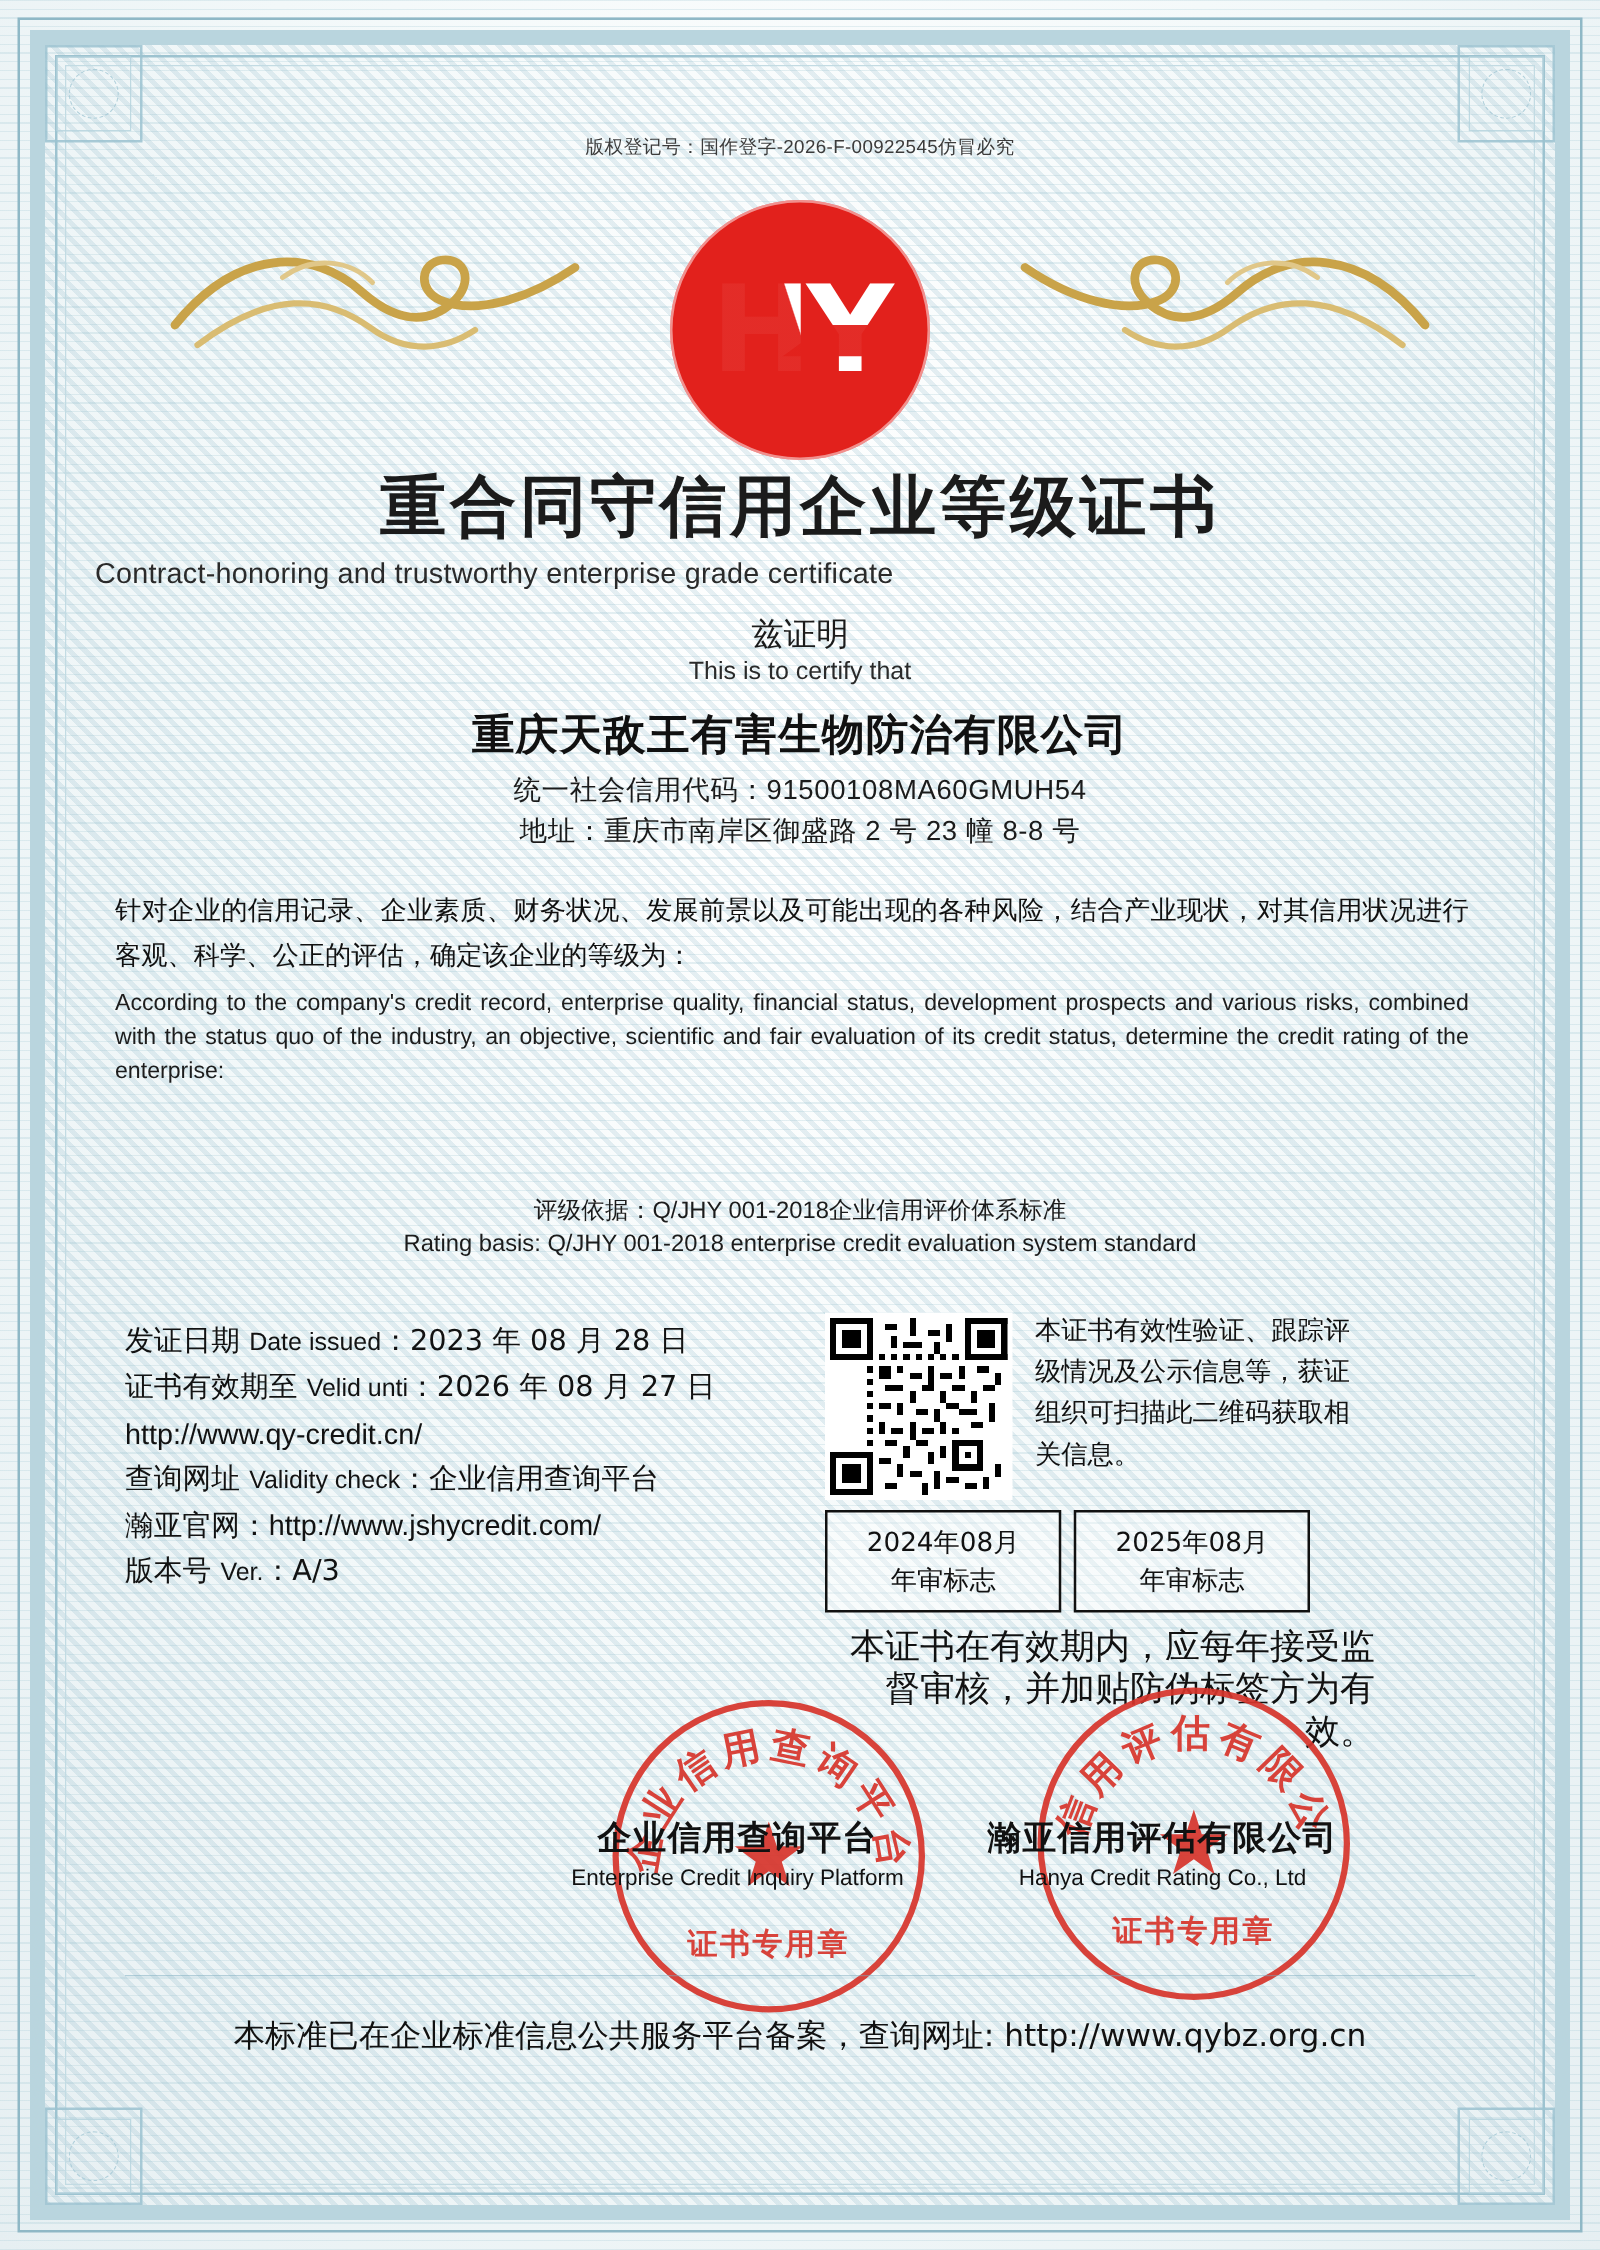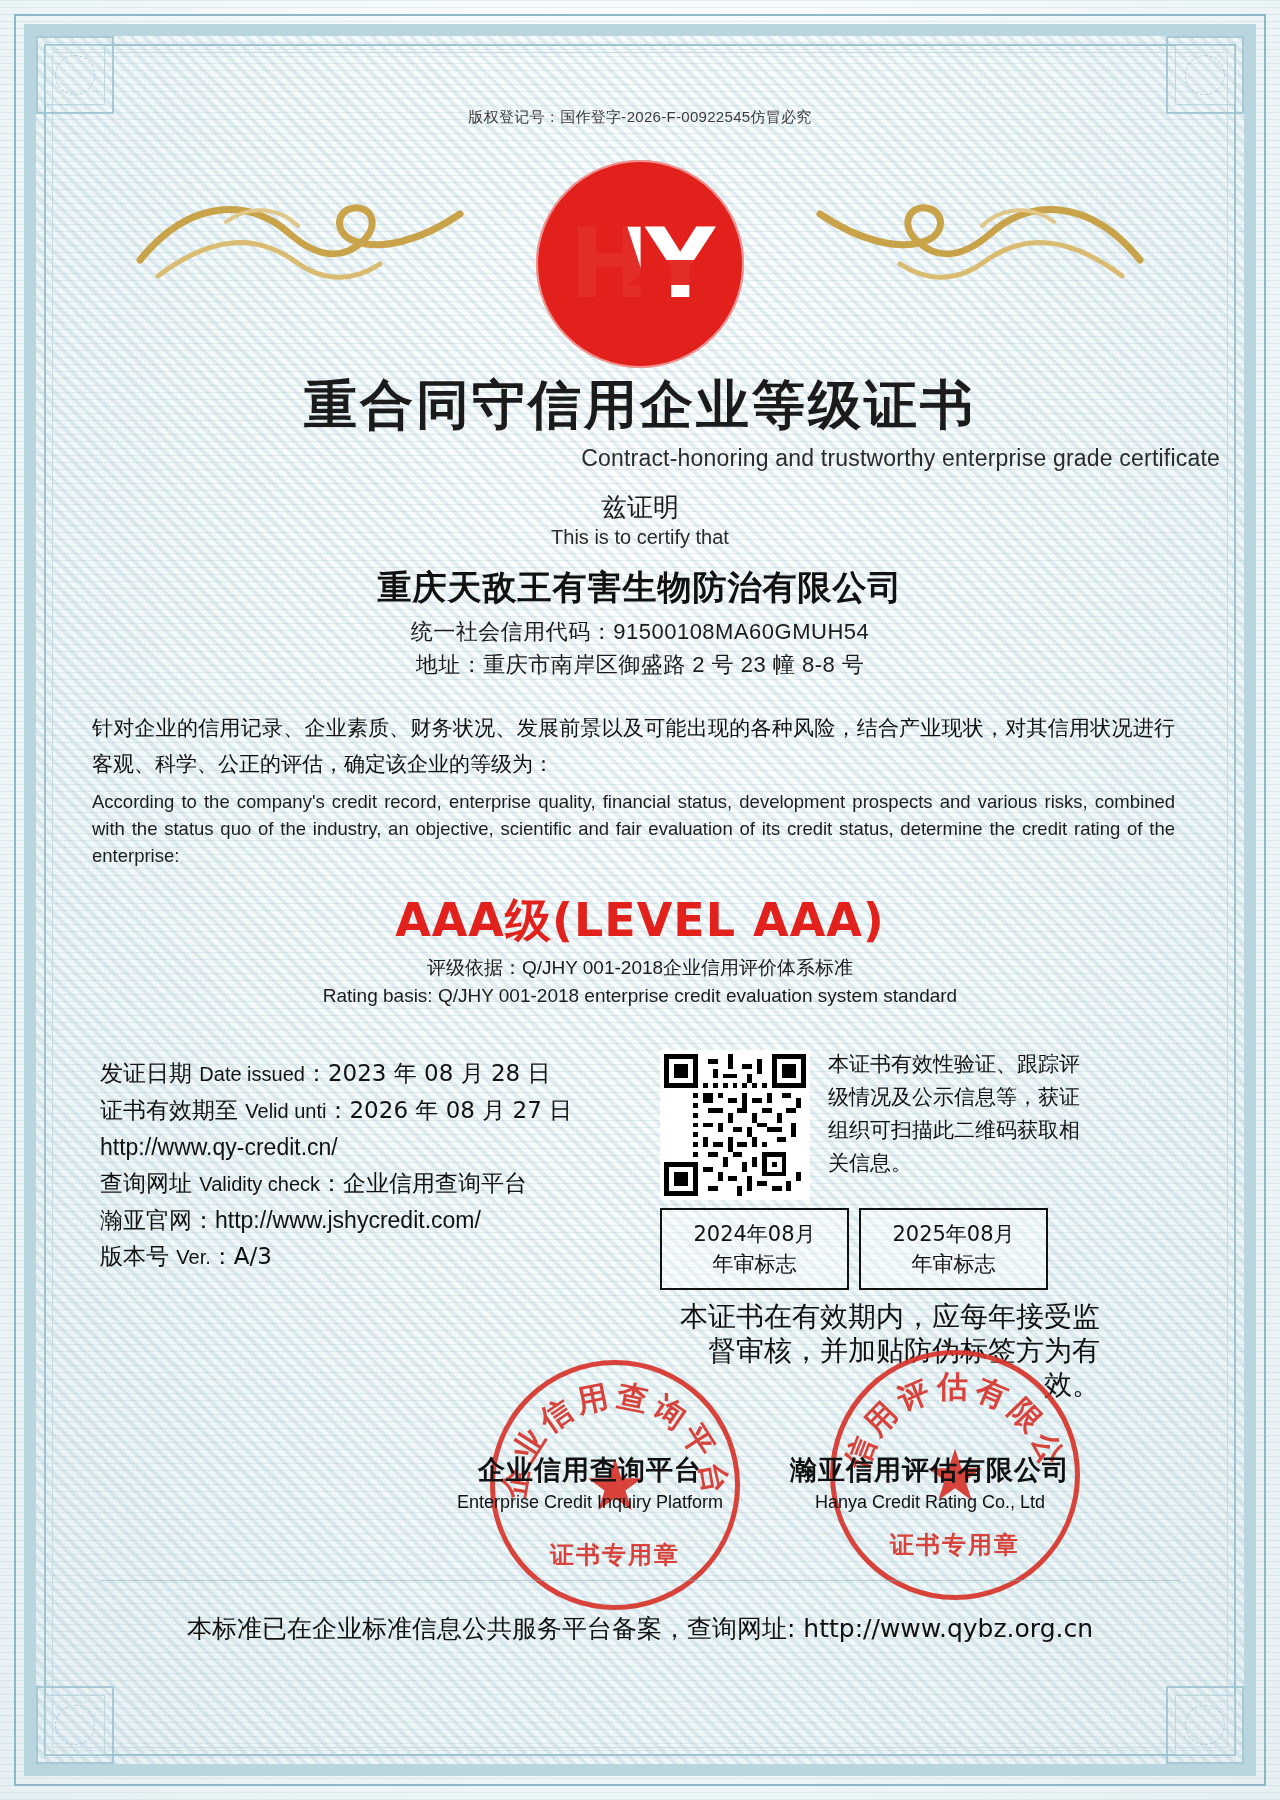--- a/index.html
+++ b/index.html
@@ -83,21 +83,21 @@
     pointer-events:none;
   }
 
   
   .title-cn{
     position:absolute;left:0;right:0;top:310px;text-align:center;
     font-size:53px;font-weight:bold;color:#1b1b1b;letter-spacing:3px;
     font-family:"DejaVu Sans", sans-serif;
   }
   .title-en{
-    position:absolute;left:16px;right:0;top:385px;text-align:right;
+    position:absolute;left:16px;right:0;top:385px;text-align:left;
     font-size:23px;color:#2a2a2a;letter-spacing:.2px;
   }
   .certify-cn{
     position:absolute;left:0;right:0;top:430px;text-align:center;
     font-size:26px;color:#1b1b1b;font-family:"DejaVu Sans", sans-serif;
   }
   .certify-en{
     position:absolute;left:0;right:0;top:466px;text-align:center;
     font-size:20px;color:#2a2a2a;
   }
@@ -255,21 +255,20 @@
     </div>
     <div class="addr">
       <span>地址：</span><span>重庆市南岸区御盛路 2 号 23 幢 8-8 号</span>
     </div>
 
     <div class="para">
       <div class="para-cn">针对企业的信用记录、企业素质、财务状况、发展前景以及可能出现的各种风险，结合产业现状，对其信用状况进行客观、科学、公正的评估，确定该企业的等级为：</div>
       <div class="para-en">According to the company's credit record, enterprise quality, financial status, development prospects and various risks, combined with the status quo of the industry, an objective, scientific and fair evaluation of its credit status, determine the credit rating of the enterprise:</div>
     </div>
 
-    <div class="level">AAA级(LEVEL AAA)</div>
     <div class="basis-cn">评级依据：Q/JHY 001-2018企业信用评价体系标准</div>
     <div class="basis-en">Rating basis: Q/JHY 001-2018 enterprise credit evaluation system standard</div>
 
     <div class="details">
       <div class="row">
         <span>发证日期</span>
         <span class="label-en">Date issued</span><span>：2023 年 08 月 28 日</span>
       </div>
       <div class="row">
         <span>证书有效期至</span>

